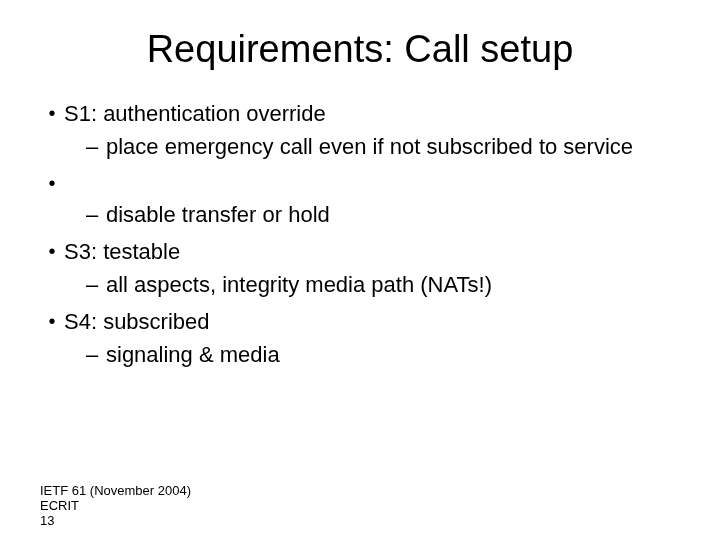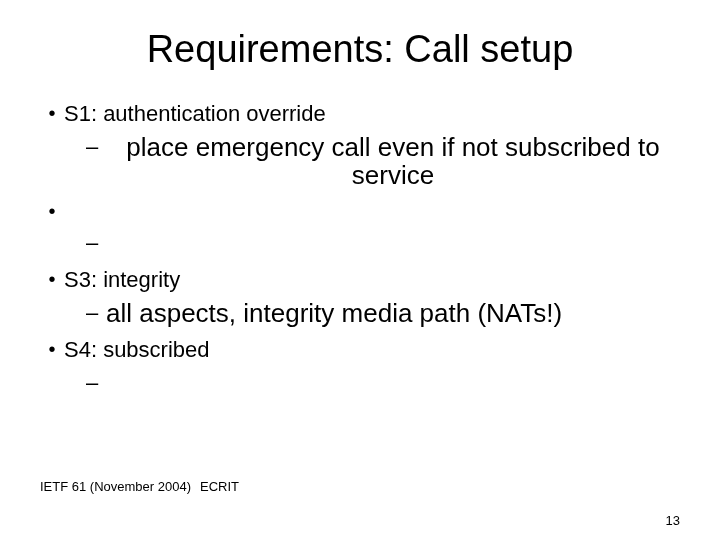--- a/index.html
+++ b/index.html
@@ -6,25 +6,25 @@
   html, body { width: 720px; height: 540px; background: #fff; font-family: Arial, Helvetica, sans-serif; color: #000; }
   .slide { width: 720px; height: 540px; position: relative; padding: 20px 40px 0 40px; }
   .title { font-size: 38px; text-align: center; margin: 8px 0 26px 0; font-weight: 400; }
   ul.top { list-style: none; }
   ul.top > li { margin-bottom: 4px; }
   .b1 { display: flex; align-items: flex-start; }
   .b1 .dot { font-size: 20px; line-height: 32px; width: 24px; text-align: center; flex-shrink: 0; }
   .b1 .txt { font-size: 22px; line-height: 34px; }
   .b2 { display: flex; align-items: flex-start; padding-left: 46px; margin-top: 2px; margin-bottom: 6px; }
   .b2 .dash { font-size: 22px; line-height: 28px; width: 20px; flex-shrink: 0; }
-  .b2 .txt { font-size: 26px; line-height: 28px; text-align: center; }
-  .footer { position: absolute; bottom: 12px; left: 0; width: 720px; display: flex; align-items: flex-start; font-size: 13px; padding: 0 40px; }
+  .b2 .txt { font-size: 22px; line-height: 28px; }
+  .footer { position: absolute; bottom: 12px; left: 0; width: 720px; display: flex; align-items: flex-start; font-size: 13px; padding: 0 40px; flex-direction: column; }
   .footer .left { width: 160px; }
   .footer .center { flex: 1; }
-  .footer .right { width: 80px; text-align: right; margin-top: 34px; }
+  .footer .right { width: 80px; text-align: left; }
 </style>
 </head>
 <body>
 
 <div class="slide">
   <h1 class="title">Requirements: Call setup</h1>
 
   <ul class="top">
     <li>
       <div class="b1">
@@ -35,39 +35,41 @@
         <span class="dash">–</span>
         <span class="txt">place emergency call even if not subscribed to service</span>
       </div>
     </li>
     <li>
       <div class="b1">
         <span class="dot">•</span>
       </div>
       <div class="b2">
         <span class="dash">–</span>
+        <span class="txt">disable transfer or hold</span>
       </div>
     </li>
     <li>
       <div class="b1">
         <span class="dot">•</span>
-        <span class="txt">S3: integrity</span>
+        <span class="txt">S3: testable</span>
       </div>
       <div class="b2">
         <span class="dash">–</span>
         <span class="txt">all aspects, integrity media path (NATs!)</span>
       </div>
     </li>
     <li>
       <div class="b1">
         <span class="dot">•</span>
         <span class="txt">S4: subscribed</span>
       </div>
       <div class="b2">
         <span class="dash">–</span>
+        <span class="txt">signaling &amp; media</span>
       </div>
     </li>
   </ul>
 
   <div class="footer">
     <div class="left">IETF 61 (November 2004)</div>
     <div class="center">ECRIT</div>
     <div class="right">13</div>
   </div>
 </div>

